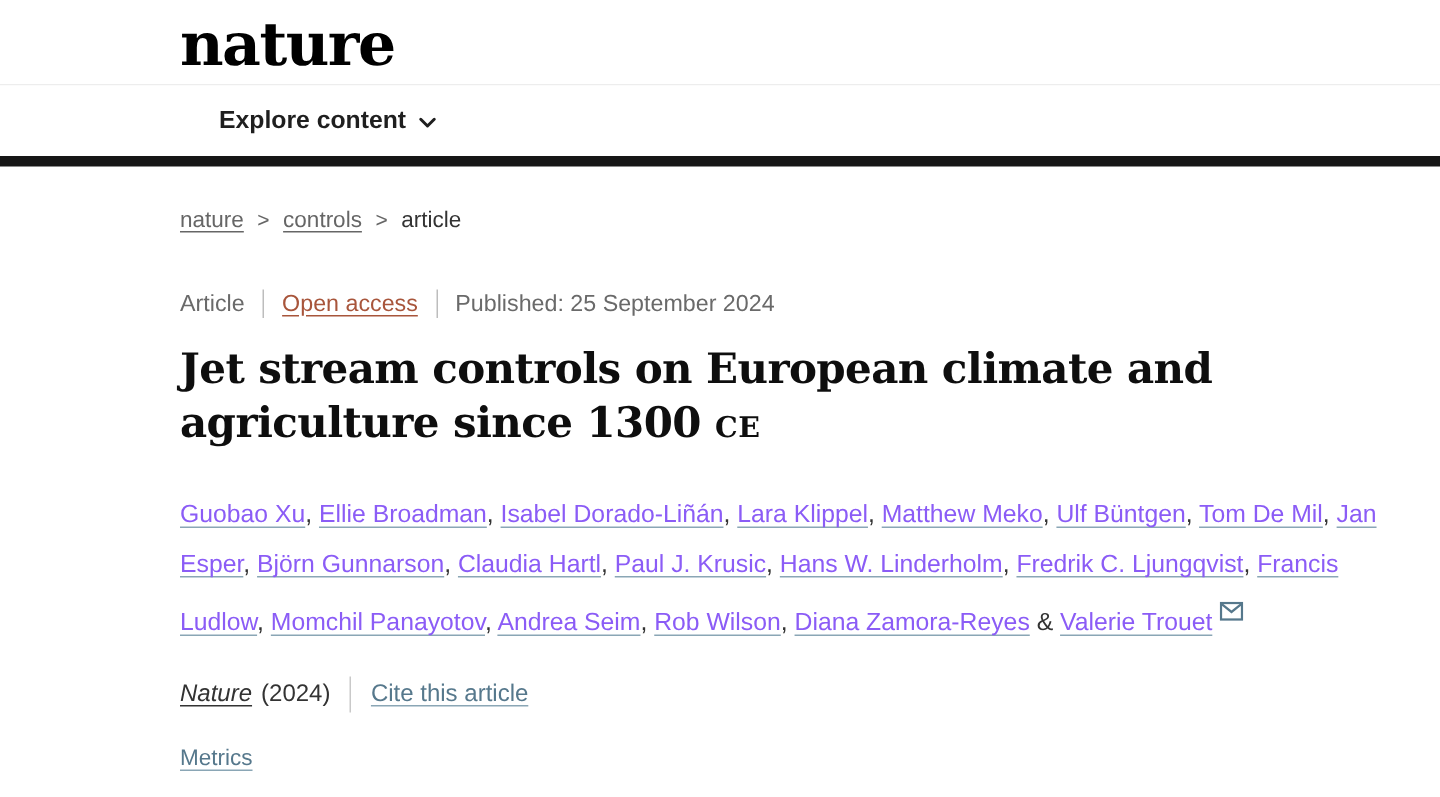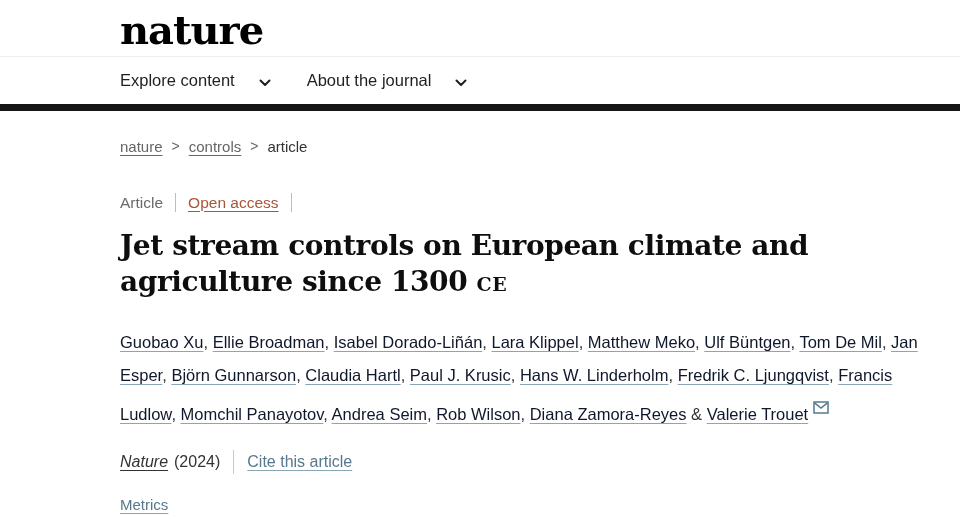--- a/index.html
+++ b/index.html
@@ -30,26 +30,27 @@
     padding-left: 120px;
     display: flex;
     align-items: center;
     gap: 36px;
     background: #ffffff;
     border-bottom: 7px solid #161616;
   }
   .nav-item {
     display: inline-flex;
     align-items: center;
-    gap: 24px;
-    font-weight: 400;
+    gap: 8px;
+    font-weight: 700;
     font-size: 16.5px;
     color: #1f1f1f;
     cursor: pointer;
     text-decoration: none;
+    margin-left: 26px;
   }
   .chev { display: inline-block; margin-top: 2px; }
 
   
   .content { padding: 27px 40px 0 120px; }
 
   .breadcrumb {
     font-size: 15px;
     color: #666;
     margin-bottom: 38px;
@@ -97,21 +98,21 @@
   }
 
   .authors {
     font-size: 16.5px;
     line-height: 33px;
     max-width: 815px;
     margin-bottom: 19px;
     color: #333;
   }
   .author-link {
-    color: #0f172a;
+    color: #8b5cf6;
     text-decoration: underline;
     text-decoration-color: #8aa6b5;
     text-underline-offset: 3px;
     cursor: pointer;
   }
   .amp { color: #333; }
   .envelope {
     display: inline-block;
     margin-left: 5px;
     vertical-align: 6px;
@@ -156,45 +157,38 @@
 
 <nav class="site-nav">
   <a class="nav-item">
     <span>Explore content</span>
     <span class="chev">
       <svg width="12" height="8" viewBox="0 0 12 8">
           <polyline points="1.5,1.5 6,6 10.5,1.5" fill="none" stroke="#1f1f1f" stroke-width="2" stroke-linecap="round" stroke-linejoin="round"></polyline>
         </svg>
     </span>
   </a>
-  <a class="nav-item">
-    <span>About the journal</span>
-    <span class="chev">
-      <svg width="12" height="8" viewBox="0 0 12 8">
-          <polyline points="1.5,1.5 6,6 10.5,1.5" fill="none" stroke="#1f1f1f" stroke-width="2" stroke-linecap="round" stroke-linejoin="round"></polyline>
-        </svg>
-    </span>
-  </a>
 </nav>
 
 <main class="content">
 
   <div class="breadcrumb">
     <a>nature</a>
     <span class="crumb-sep">&gt;</span>
     <a>controls</a>
     <span class="crumb-sep">&gt;</span>
     <span class="current">article</span>
   </div>
 
   <div class="article-meta">
     <span>Article</span>
     <span class="meta-sep"></span>
     <a class="open-access">Open access</a>
     <span class="meta-sep"></span>
+    <span>Published: 25 September 2024</span>
   </div>
 
   <h1 class="article-title"><span>Jet stream controls on European climate and agriculture since 1300 </span><span class="era">CE</span></h1>
 
   <p class="authors"><span id="authors-list"><a class="author-link">Guobao Xu</a>, <a class="author-link">Ellie Broadman</a>, <a class="author-link">Isabel Dorado-Liñán</a>, <a class="author-link">Lara Klippel</a>, <a class="author-link">Matthew Meko</a>, <a class="author-link">Ulf Büntgen</a>, <a class="author-link">Tom De Mil</a>, <a class="author-link">Jan Esper</a>, <a class="author-link">Björn Gunnarson</a>, <a class="author-link">Claudia Hartl</a>, <a class="author-link">Paul J. Krusic</a>, <a class="author-link">Hans W. Linderholm</a>, <a class="author-link">Fredrik C. Ljungqvist</a>, <a class="author-link">Francis Ludlow</a>, <a class="author-link">Momchil Panayotov</a>, <a class="author-link">Andrea Seim</a>, <a class="author-link">Rob Wilson</a>, <a class="author-link">Diana Zamora-Reyes</a><span class="amp"> &amp; </span><a class="author-link">Valerie Trouet</a></span><span class="envelope"><svg width="16" height="13" viewBox="0 0 16 13">
           <rect x="1" y="1" width="14" height="11" fill="none" stroke="#56788c" stroke-width="1.5"></rect>
           <polyline points="1.5,1.8 8,7 14.5,1.8" fill="none" stroke="#56788c" stroke-width="1.5"></polyline>
         </svg></span></p>
 
   <div class="citation">

